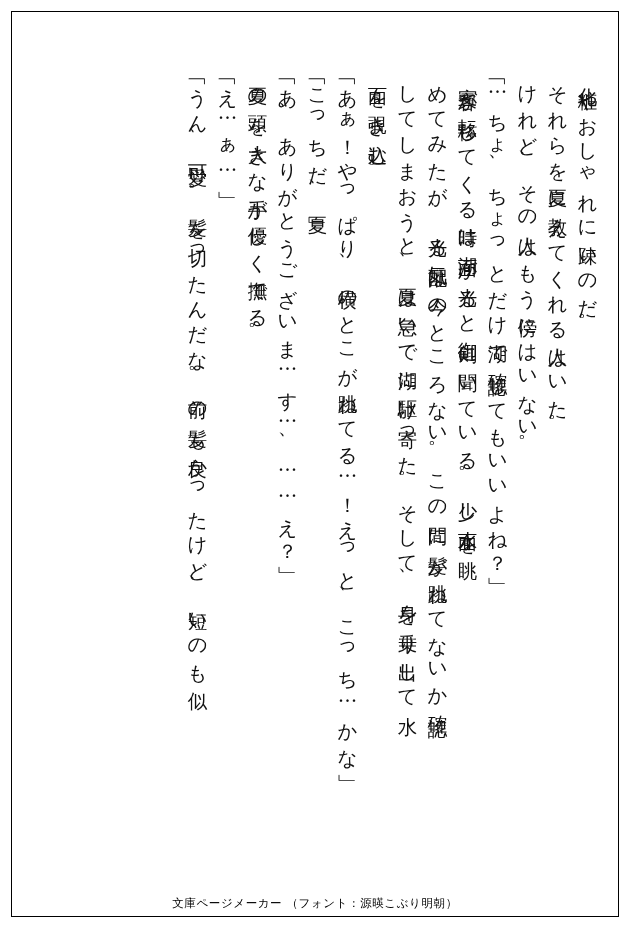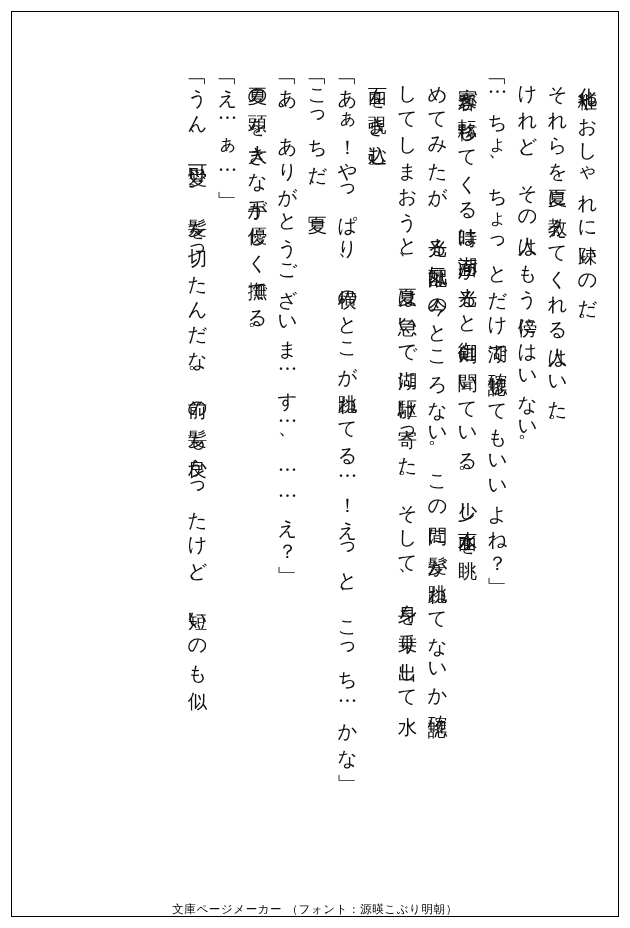--- a/index.html
+++ b/index.html
@@ -59,21 +59,20 @@
   .footer {
     position: absolute;
     left: 0;
     top: 896px;
     width: 630px;
     text-align: center;
     font-family: "DejaVu Serif", "Liberation Serif", serif;
     font-size: 11.5px;
     letter-spacing: 0.6px;
     color: #000000;
-    margin-top: 6px;
   }
 </style>
 </head>
 <body>
 
 <div class="page">
 
   <div class="page-border"></div>
 
   <div class="text-block">

